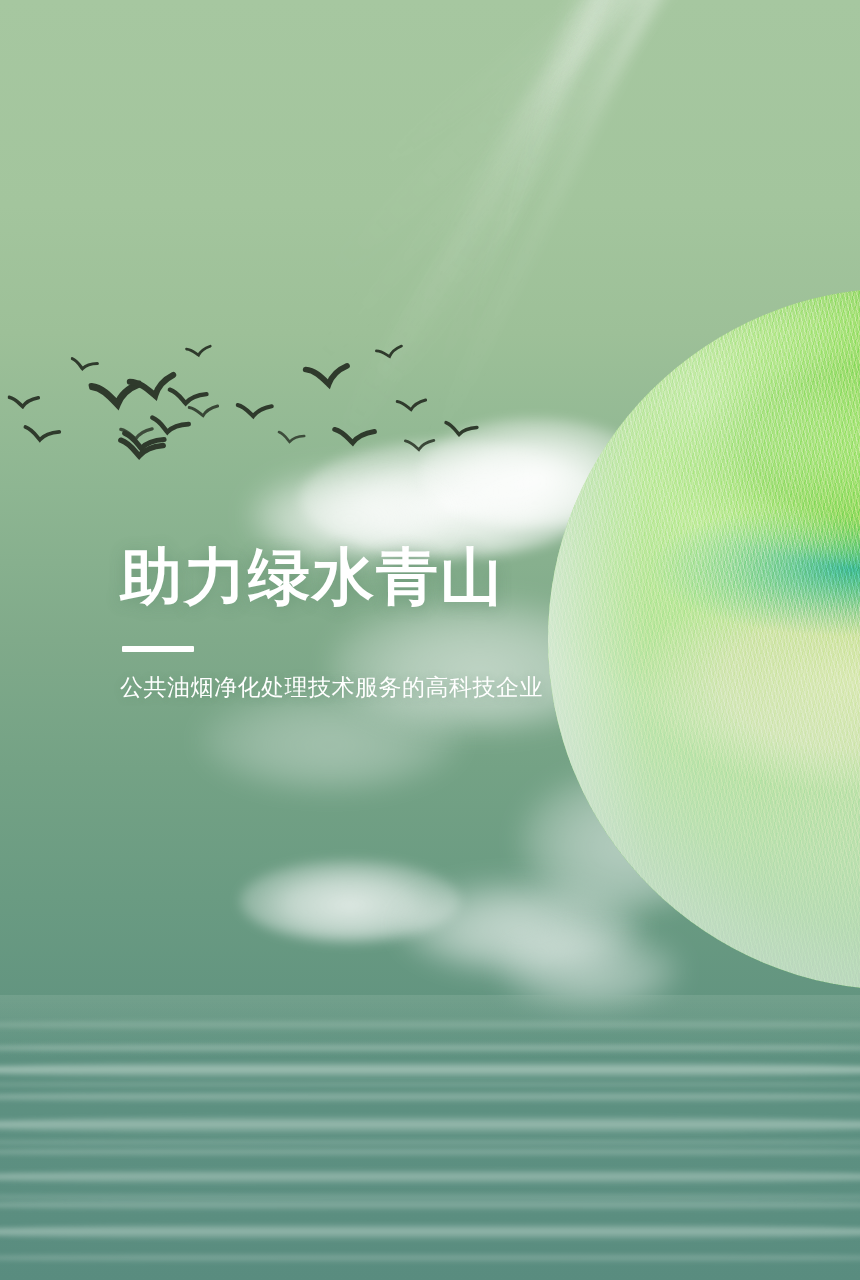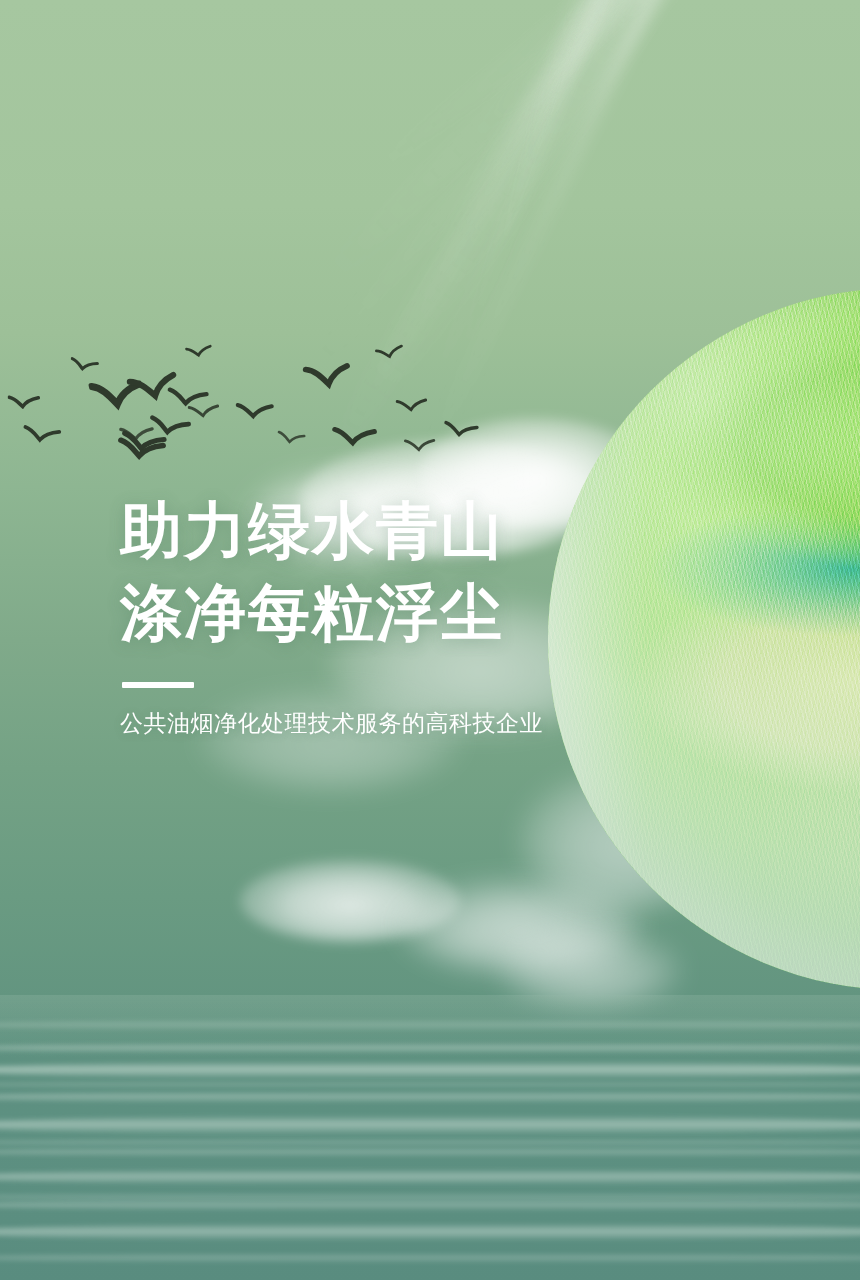--- a/index.html
+++ b/index.html
@@ -150,20 +150,21 @@
     width:560px;
   }
   .headline{
     color:#ffffff;
     font-size:62px;
     font-weight:bold;
     line-height:82px;
     letter-spacing:2px;
     text-shadow:0 2px 16px rgba(60,110,80,.30);
     white-space:nowrap;
+    margin-top:46px;
   }
   .divider{
     width:72px; height:6px;
     background:#ffffff;
     margin:28px 0 0 2px;
     border-radius:1px;
   }
   .sub{
     margin-top:38px;
     color:#ffffff;
@@ -406,18 +407,17 @@
       <div class="ripple" style="top:258px;height:10px;opacity:.38;"></div>
       <div class="ripple" style="top:198px;height:8px;opacity:.35;"></div>
       <div class="ripple" style="top:144px;height:7px;opacity:.4;"></div>
       <div class="ripple" style="top:86px;height:7px;opacity:.35;"></div>
     </div>
     <div class="water-haze"></div>
   </div>
 
   <div class="content">
     <div class="headline">助力绿水青山</div>
-    <div class="headline">涤净每粒浮尘</div>
     <div class="divider"></div>
     <div class="sub" style="margin-top:16px;">公共油烟净化处理技术服务的高科技企业</div>
   </div>
 
 </div>
 
 </body></html>

